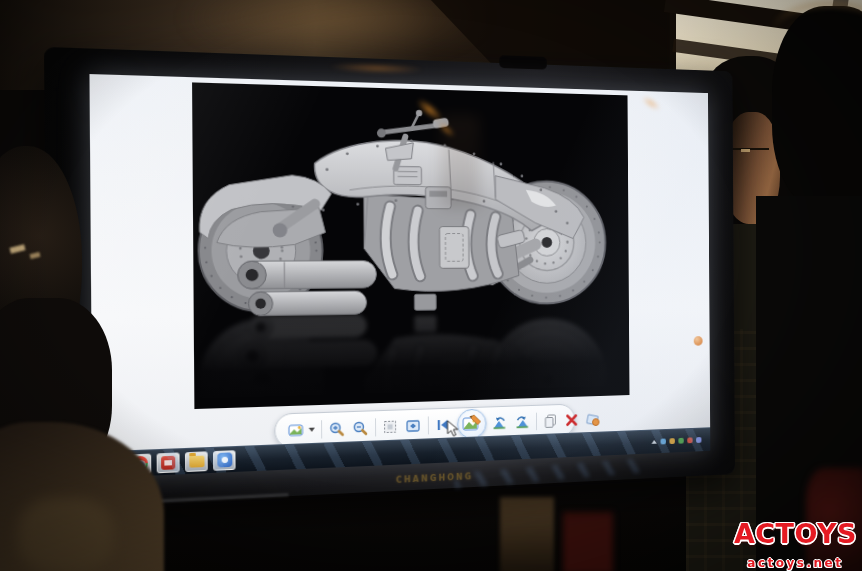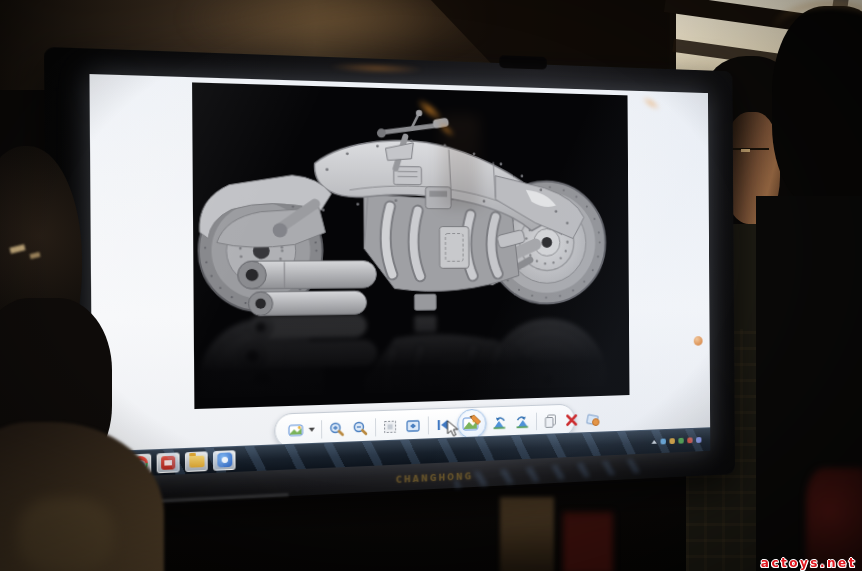--- a/index.html
+++ b/index.html
@@ -131,21 +131,21 @@
   .lp-khaki{left:18px;top:498px;width:96px;height:76px;border-radius:40%;z-index:22;
     background:#5c4a2e;opacity:.55;filter:blur(7px);}
 
   
   .vignette{left:0;top:0;width:862px;height:571px;z-index:40;pointer-events:none;
     background:radial-gradient(ellipse at 46% 44%,rgba(0,0,0,0) 52%,rgba(0,0,0,.55) 100%);}
   .watermark{right:5px;bottom:2px;z-index:50;text-align:center;line-height:1;}
   .wm-title{font-size:27px;font-weight:900;letter-spacing:.5px;color:#e51a23;
     text-shadow:-1.5px 0 #fff,1.5px 0 #fff,0 -1.5px #fff,0 1.5px #fff,
       -1px -1px #fff,1px -1px #fff,-1px 1px #fff,1px 1px #fff,0 3px 2px rgba(80,0,0,.6);}
-  .wm-site{margin-top:1px;font-size:12px;font-weight:bold;letter-spacing:2.5px;color:#e01920;
+  .wm-site{margin-top:10px;font-size:12px;font-weight:bold;letter-spacing:2.5px;color:#e01920;
     text-shadow:-1px 0 #fff,1px 0 #fff,0 -1px #fff,0 1px #fff,1px 1px #fff,-1px 1px #fff;}
 </style>
 </head>
 <body>
 
 <div id="stage">
 
   <div class="abs ceiling"></div>
   <div class="abs ceiling-glow"></div>
   <div class="abs ceiling-beam"></div>
@@ -433,15 +433,16 @@
   <div class="abs lp-head"></div>
   <div class="abs lp-glint1"></div>
   <div class="abs lp-glint2"></div>
   <div class="abs lp-shoulder"></div>
   <div class="abs lp-arm"></div>
   <div class="abs lp-khaki"></div>
 
   <div class="abs vignette"></div>
 
   <div class="abs watermark">
+    <div class="wm-title">ACTOYS</div>
     <div class="wm-site">actoys.net</div>
   </div>
 </div>
 
 </body></html>

